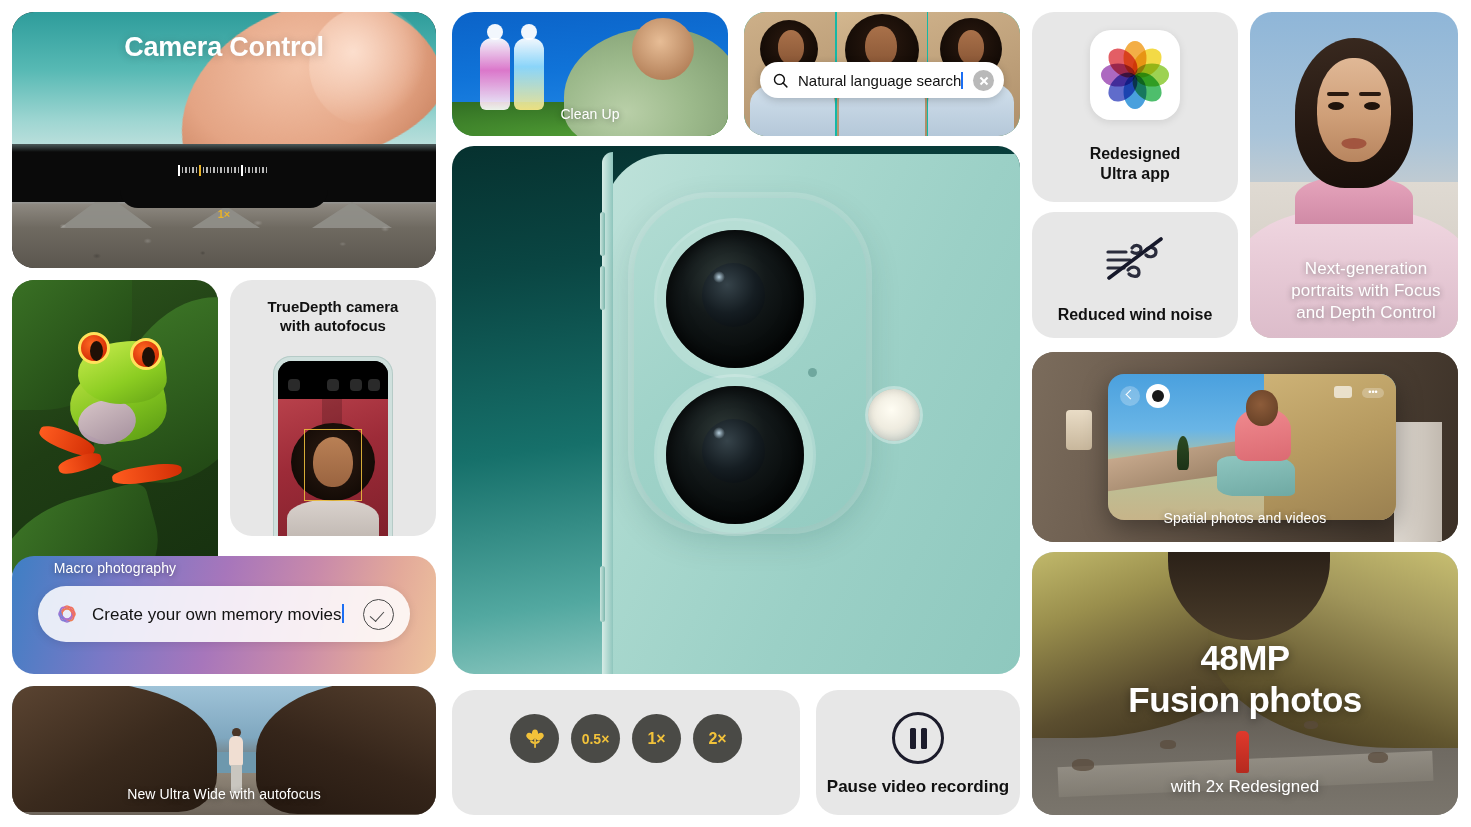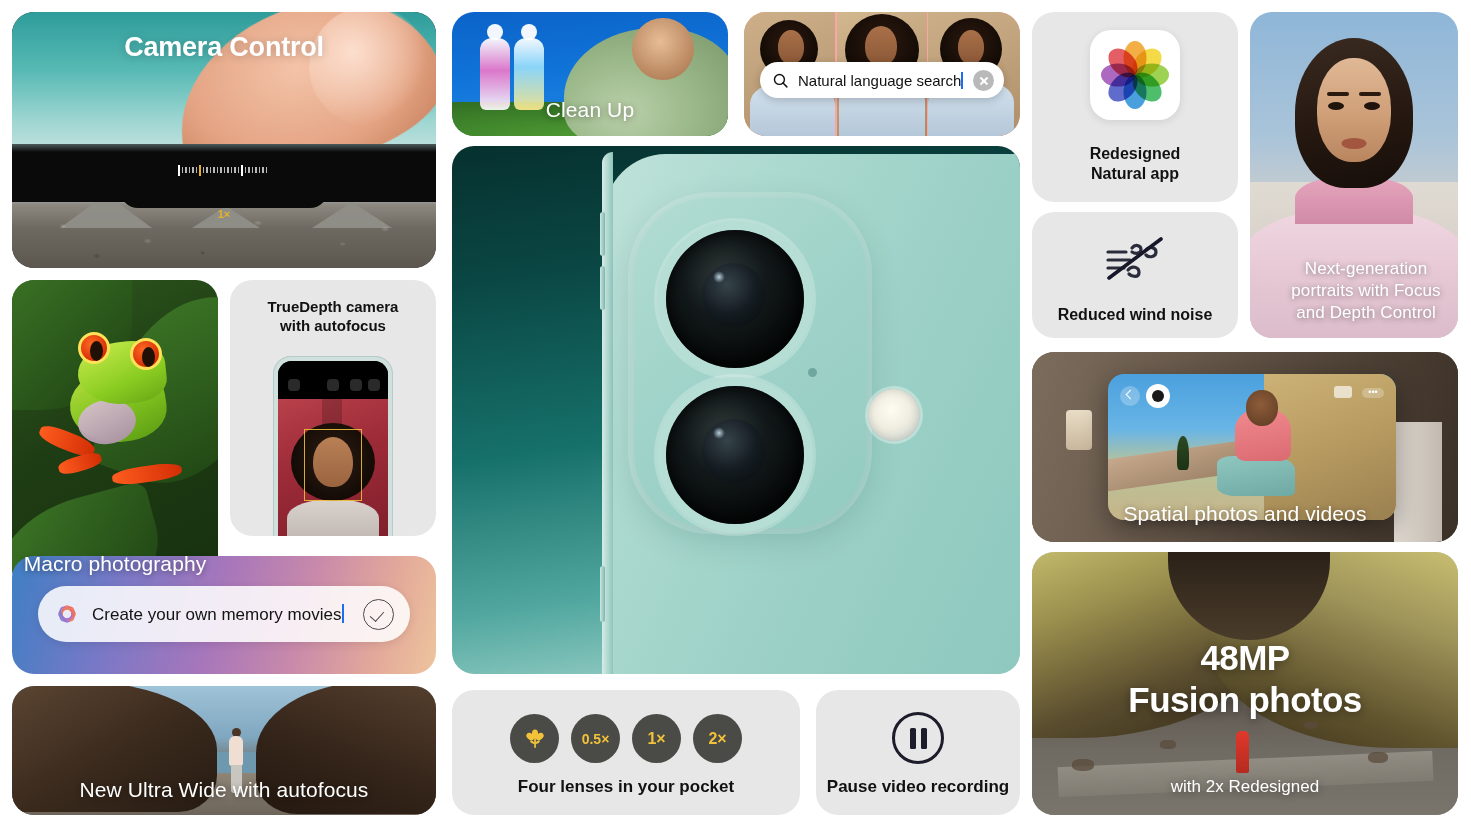--- a/index.html
+++ b/index.html
@@ -12,21 +12,21 @@
   }
   .board { position: relative; width: 1471px; height: 827px; background: #fff; }
 
   .card { position: absolute; border-radius: 22px; overflow: hidden; }
   .card.grey { background: #e7e7e7; }
 
   .cap {
     position: absolute; left: 0; right: 0;
     text-align: center;
     color: #fff;
-    font-size: 21px; font-weight: 500;
+    font-size: 14px; font-weight: 500;
     letter-spacing: .1px;
     text-shadow: 0 1px 6px rgba(0,0,0,.45);
     z-index: 7;
   }
 
   
   #camera-control { left: 12px; top: 12px; width: 424px; height: 256px; background:#111; }
   .cc-sky { position:absolute; left:0; top:0; right:0; height:152px;
     background: linear-gradient(180deg, #2e9c9b 0%, #57b9b4 38%, #9fd6d2 72%, #cfe6e3 100%); }
   .cc-title { position:absolute; top:20px; left:0; right:0; text-align:center;
@@ -141,21 +141,21 @@
   .cu-g2 { left:62px; background: linear-gradient(180deg, rgba(255,255,255,.95), rgba(160,230,255,.85) 40%, rgba(255,235,140,.9)); }
   .cu-ghost:before { content:""; position:absolute; left:7px; top:-14px; width:16px; height:16px; border-radius:50%;
     background: rgba(255,255,255,.95); }
   .cu-person { position:absolute; right:-12px; bottom:-12px; width:176px; height:120px;
     background: radial-gradient(80% 90% at 35% 70%, #b9cfa8 0%, #9dba8c 45%, #7e9b6f 100%);
     border-radius: 52% 44% 18% 30% / 58% 50% 24% 30%; }
   .cu-head { position:absolute; right:34px; top:6px; width:62px; height:62px; border-radius:50%;
     background: radial-gradient(circle at 45% 38%, #e7bd96, #b4815a 75%); }
 
   
-  #nlsearch { left: 744px; top: 12px; width: 276px; height: 124px; background:#fca5a5; }
+  #nlsearch { left: 744px; top: 12px; width: 276px; height: 124px; background:#14b8a6; }
   .nl-strip { position:absolute; top:0; bottom:0; background:#c9ab86; overflow:hidden; }
   .nl-s1 { left:0; width:33%; background: linear-gradient(160deg,#cdb089,#b0916c); }
   .nl-s2 { left:33.6%; width:32.8%; background: linear-gradient(160deg,#d3b78f,#a98b66); }
   .nl-s3 { left:66.8%; right:0; background: linear-gradient(160deg,#ccaf88,#ae8f6a); }
   .nl-hair { position:absolute; border-radius:50%; background: radial-gradient(circle at 50% 40%, #2c1a10, #120a05 72%); }
   .nl-face { position:absolute; border-radius:50% 50% 46% 46%; background: linear-gradient(180deg,#a9714a,#8a5736); }
   .nl-shirt { position:absolute; bottom:0; background: linear-gradient(180deg,#d4e2ee,#b5c8d9); border-radius:40% 40% 0 0; }
   .nl-bar { position:absolute; left:16px; right:16px; top:50px; height:36px; border-radius:18px;
     background:#fff; display:flex; align-items:center; padding:0 10px 0 12px;
     box-shadow:0 2px 9px rgba(0,0,0,.2); z-index:6; }
@@ -495,21 +495,20 @@
             <path d="M12 17c-3 0-5-1.4-5-3.4 2.6 0 5 1.2 5 3.4z"></path>
             <path d="M12 17c3 0 5-1.4 5-3.4-2.6 0-5 1.2-5 3.4z"></path>
           </g>
         </svg>
         <span></span>
       </div>
       <div class="lens-chip small">0.5×</div>
       <div class="lens-chip">1×</div>
       <div class="lens-chip">2×</div>
     </div>
-    <div class="lens-cap">Four lenses in your pocket</div>
   </div>
 
   <div class="card grey" id="pause">
     <div class="pz-circle">
         <i></i>
         <i></i>
       </div>
     <div class="lens-cap">Pause video recording</div>
   </div>
 
@@ -521,21 +520,21 @@
         <span class="pa-petal" style="background:#8fcc3a; transform:translate(-50%,-100%) rotate(90deg);"></span>
         <span class="pa-petal" style="background:#35b558; transform:translate(-50%,-100%) rotate(135deg);"></span>
         <span class="pa-petal" style="background:#2f93d9; transform:translate(-50%,-100%) rotate(180deg);"></span>
         <span class="pa-petal" style="background:#4a57c4; transform:translate(-50%,-100%) rotate(225deg);"></span>
         <span class="pa-petal" style="background:#a254b8; transform:translate(-50%,-100%) rotate(270deg);"></span>
         <span class="pa-petal" style="background:#e0484f; transform:translate(-50%,-100%) rotate(315deg);"></span>
       </div>
     </div>
     <div class="pa-label">
       <span>Redesigned</span><br>
-      <span>Natural app</span>
+      <span>Ultra app</span>
     </div>
   </div>
 
   <div class="card grey" id="wind">
     <svg class="wind-ico" viewBox="0 0 66 50">
       <g fill="none" stroke="#2a2c3c" stroke-width="3.2" stroke-linecap="round">
         <path d="M6 18h18"></path>
         <path d="M6 26h22"></path>
         <path d="M6 34h16"></path>
         <path d="M30 14c3-4 9-3 9 1.5S33 20 30 18"></path>

